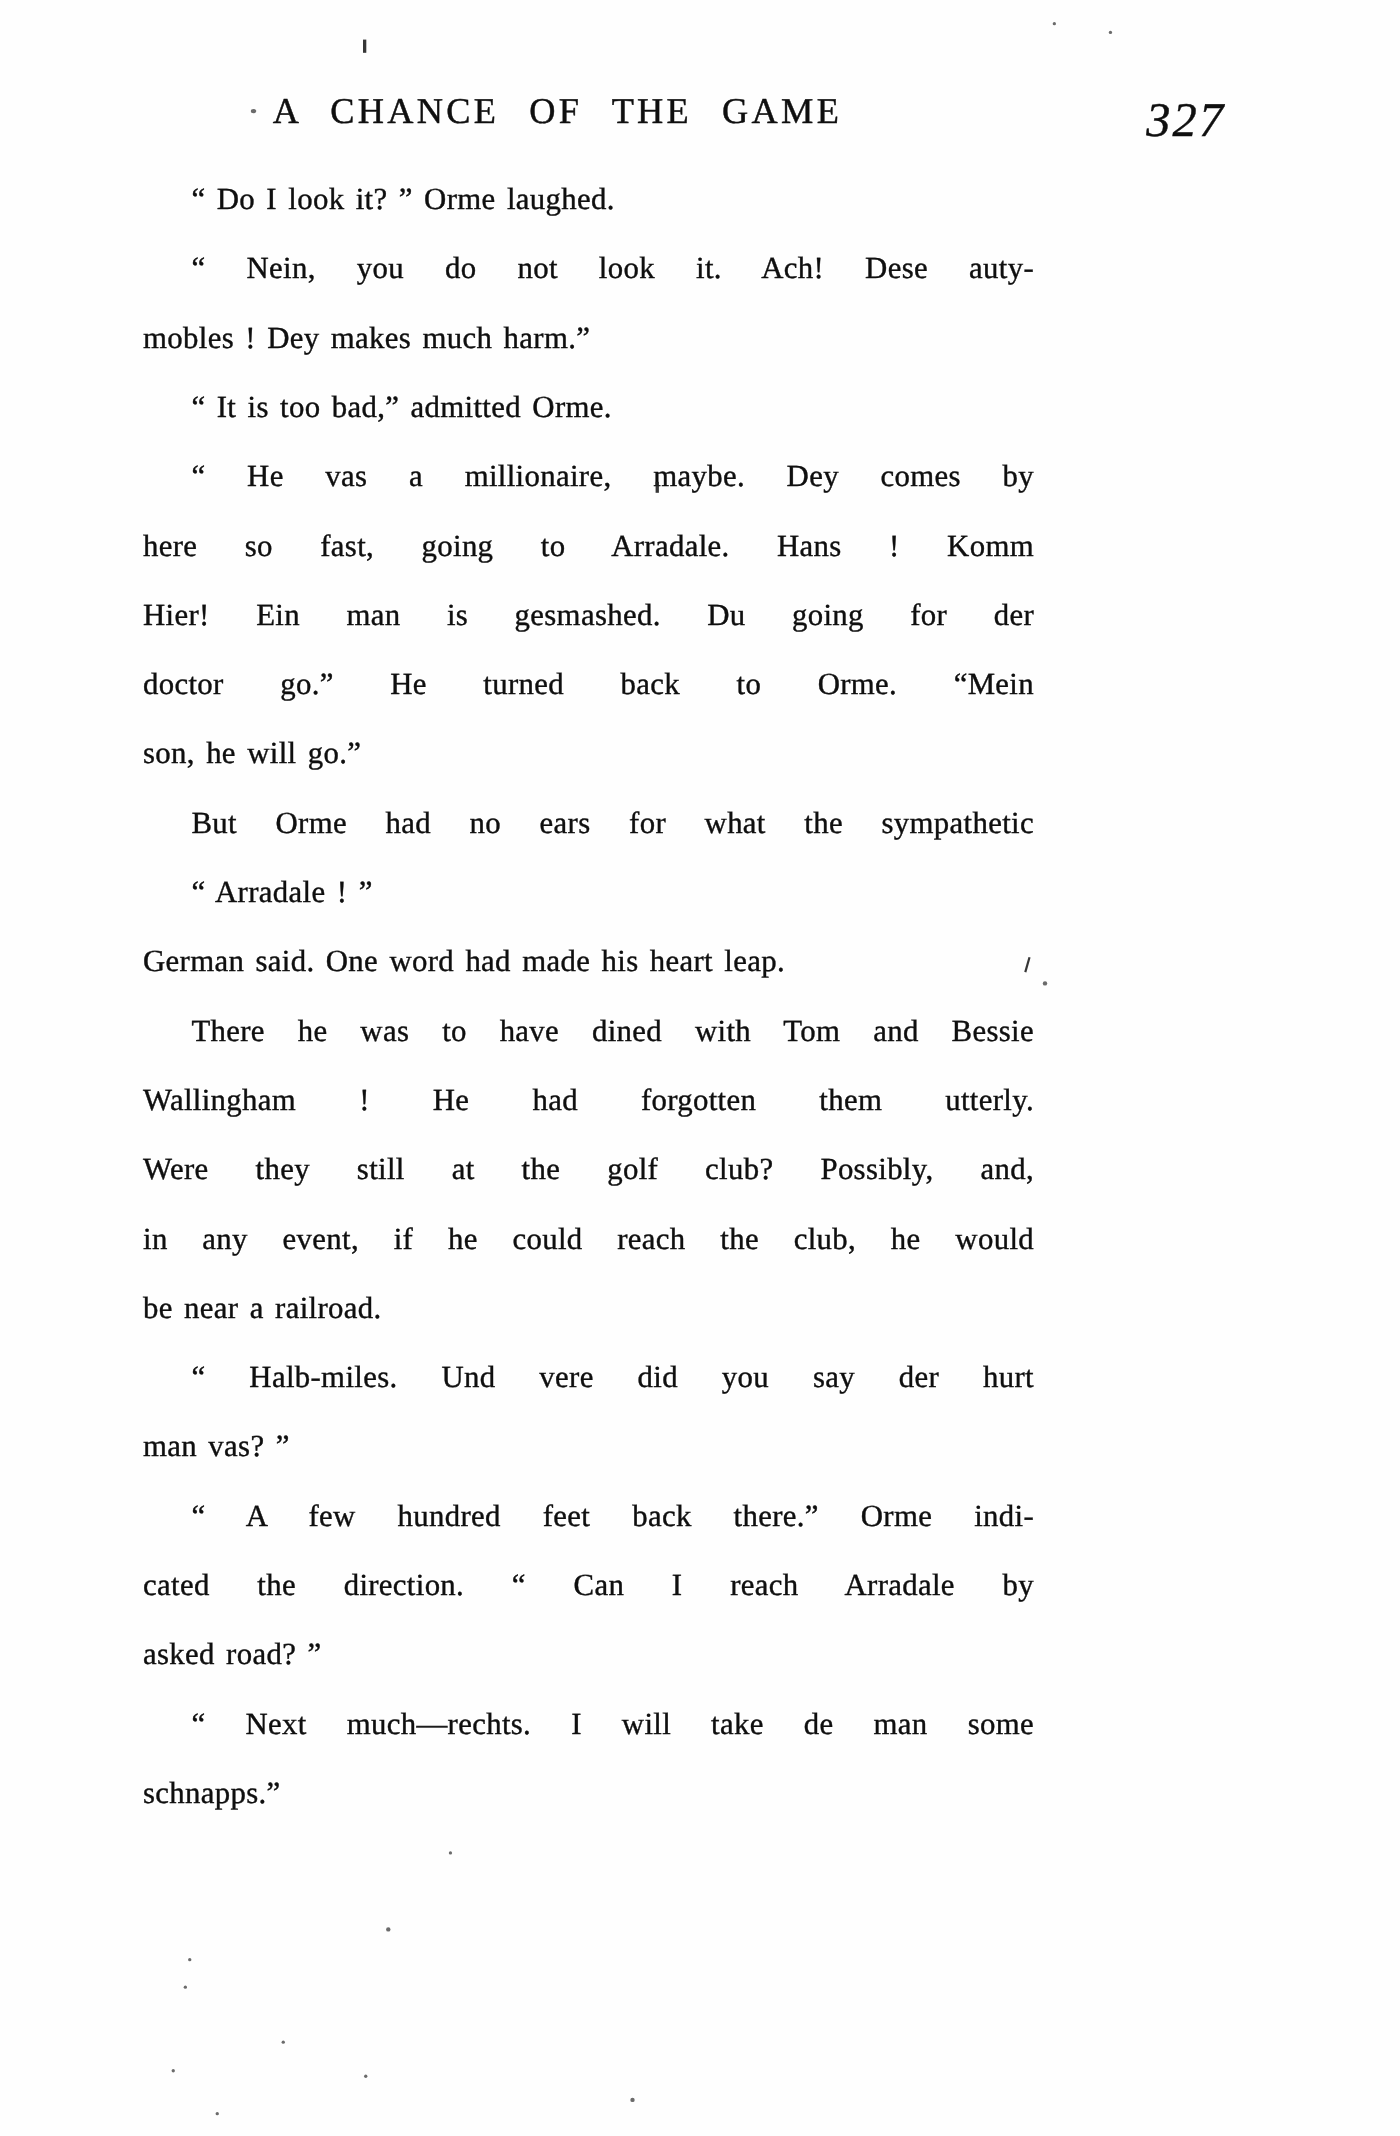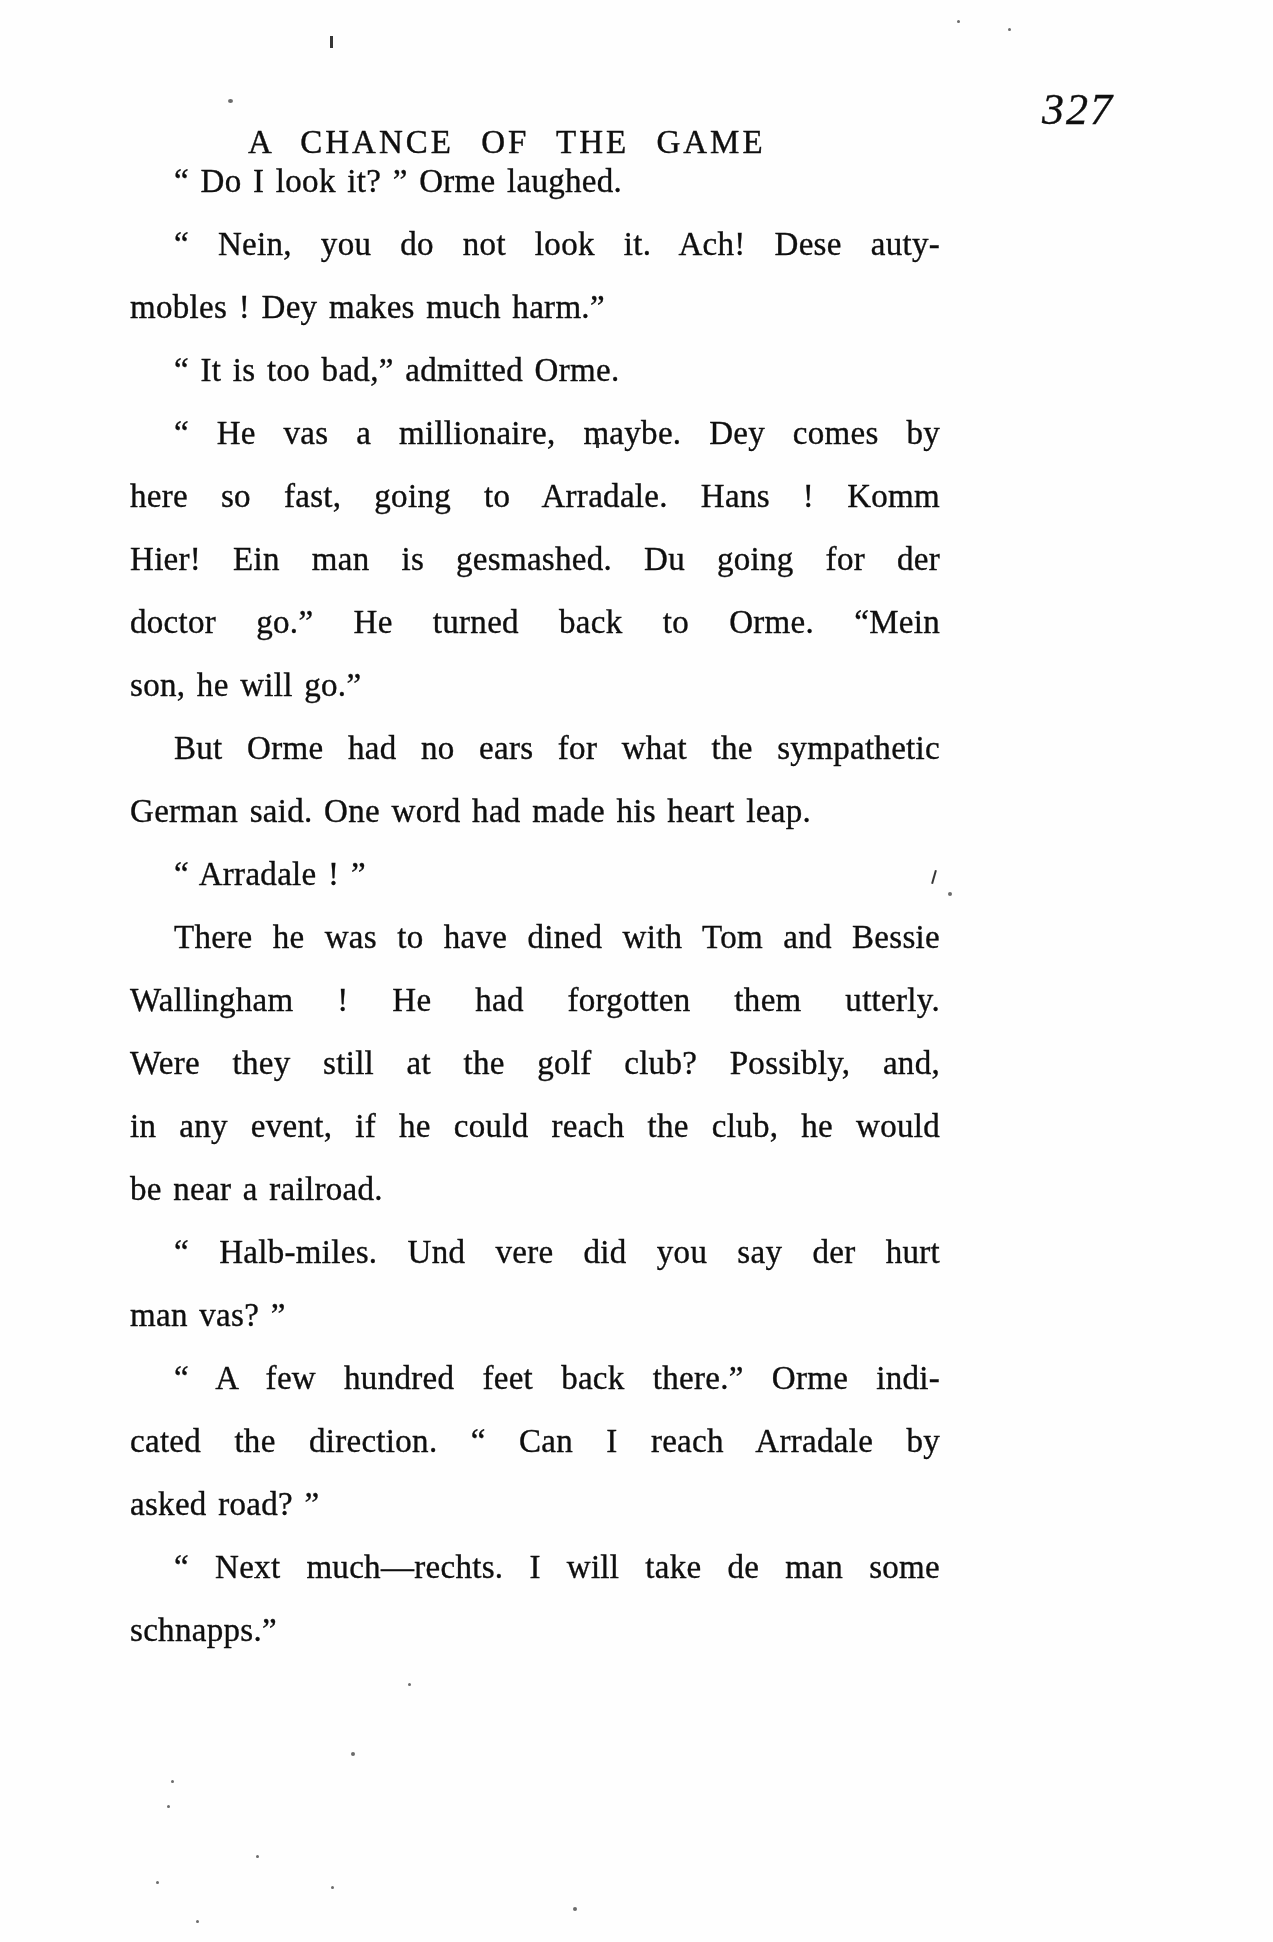--- a/index.html
+++ b/index.html
@@ -29,21 +29,20 @@
     height: 50px;
   }
   .head-title {
     position: absolute;
     left: 248px;
     top: 0;
     font-size: 33px;
     letter-spacing: 3px;
     word-spacing: 16px;
     white-space: nowrap;
-    margin-top: 40px;
     -webkit-text-stroke: 0.4px #0f0f0f;
   }
   .head-folio {
     position: absolute;
     left: 1042px;
     top: 0;
     font-size: 44px;
     letter-spacing: 2px;
     font-style: italic;
     -webkit-text-stroke: 0.4px #0f0f0f;
@@ -51,21 +50,21 @@
   
   .text-block {
     position: absolute;
     left: 130px;
     top: 150px;
     width: 810px;
   }
   .line {
     height: 63px;
     line-height: 63px;
-    font-size: 33px;
+    font-size: 28px;
     word-spacing: 3px;
     letter-spacing: 0.3px;
     text-align: justify;
     text-align-last: left;
     white-space: nowrap;
     -webkit-text-stroke: 0.35px #0f0f0f;
   }
   .line.justify {
     white-space: normal;
     text-align-last: justify;
@@ -102,22 +101,22 @@
       <div class="line indent"><span>“ Do I look it? ” Orme laughed.</span></div>
       <div class="line justify indent"><span>“ </span><span class="it">Nein</span><span>, you do not look it. </span><span class="it">Ach!</span><span> Dese auty-</span></div>
       <div class="line"><span>mobles ! Dey makes much harm.”</span></div>
       <div class="line indent"><span>“ It </span><span class="it">is</span><span> too bad,” admitted Orme.</span></div>
       <div class="line justify indent"><span>“ He vas a millionaire, maybe. Dey comes by</span></div>
       <div class="line justify"><span>here so fast, going to Arradale. Hans ! </span><span class="it">Komm</span></div>
       <div class="line justify"><span class="it">Hier!</span><span> </span><span class="it">Ein</span><span> man is gesmashed. </span><span class="it">Du</span><span> going for </span><span class="it">der</span></div>
       <div class="line justify"><span>doctor go.” He turned back to Orme. “</span><span class="it">Mein</span></div>
       <div class="line"><span>son, he will go.”</span></div>
       <div class="line justify indent"><span>But Orme had no ears for what the sympathetic</span></div>
+      <div class="line indent"><span>“ Arradale ! ”</span></div>
       <div class="line"><span>German said. One word had made his heart leap.</span></div>
-      <div class="line indent"><span>“ Arradale ! ”</span></div>
       <div class="line justify indent"><span>There he was to have dined with Tom and Bessie</span></div>
       <div class="line justify"><span>Wallingham ! He had forgotten them utterly.</span></div>
       <div class="line justify"><span>Were they still at the golf club? Possibly, and,</span></div>
       <div class="line justify"><span>in any event, if he could reach the club, he would</span></div>
       <div class="line"><span>be near a railroad.</span></div>
       <div class="line justify indent"><span>“ </span><span class="it">Halb</span><span>-miles. </span><span class="it">Und</span><span> vere did you say </span><span class="it">der</span><span> hurt</span></div>
       <div class="line"><span>man vas? ”</span></div>
       <div class="line justify indent"><span>“ A few hundred feet back there.” Orme indi-</span></div>
       <div class="line justify"><span>cated the direction. “ Can I reach Arradale by</span></div>
       <div class="line"><span>asked road? ”</span></div>

